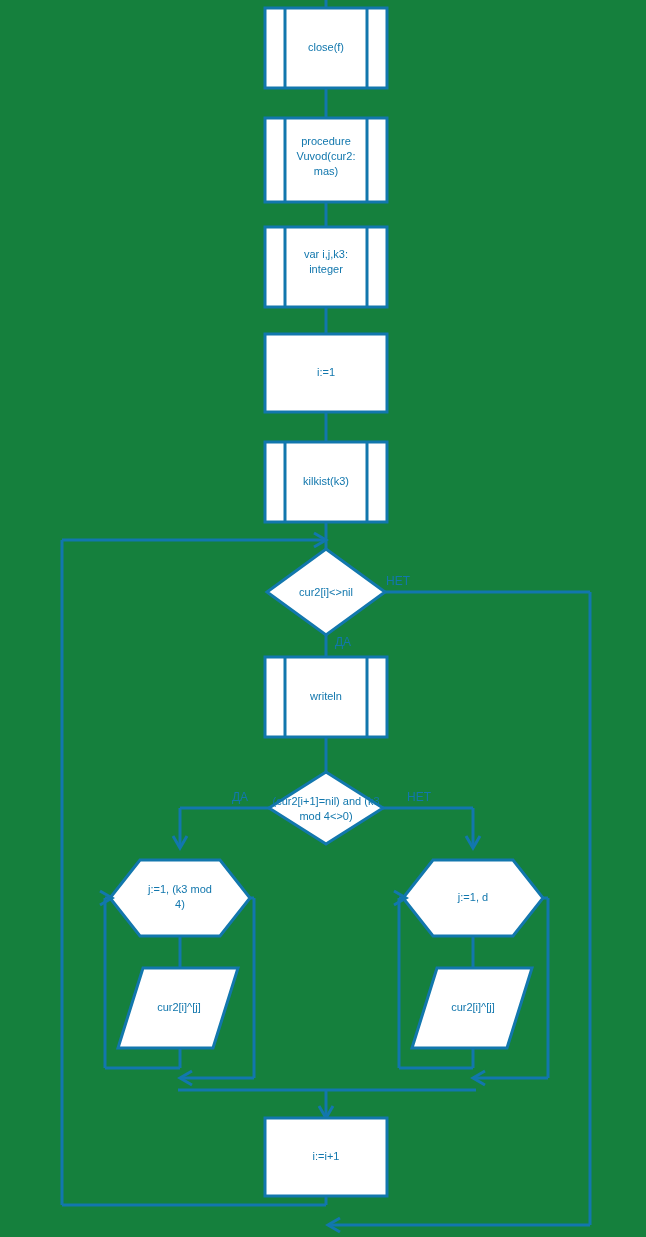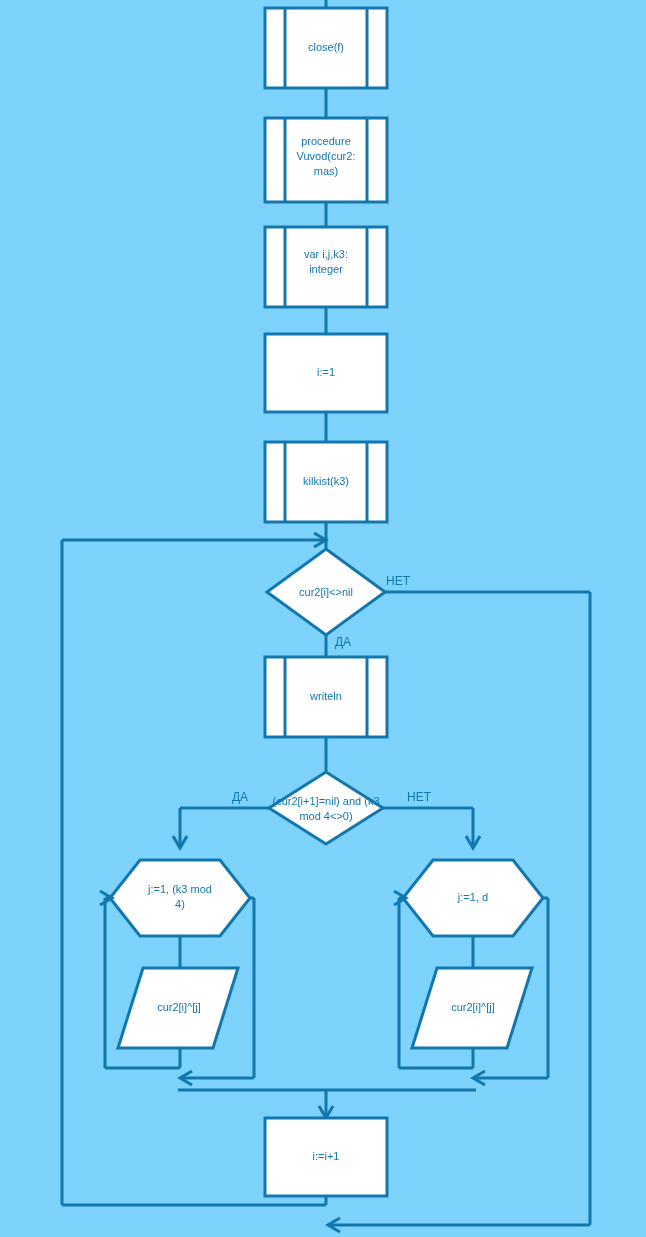--- a/index.html
+++ b/index.html
@@ -7,21 +7,21 @@
     padding: 0;
     background: #ffffff;
   }
   body {
     font-family: "Liberation Sans", sans-serif;
   }
   #canvas {
     position: relative;
     width: 646px;
     height: 1237px;
-    background: #7dd3fc;
+    background: #15803d;
     overflow: hidden;
   }
   svg#flow {
     position: absolute;
     left: 0;
     top: 0;
     width: 646px;
     height: 1237px;
     display: block;
   }

